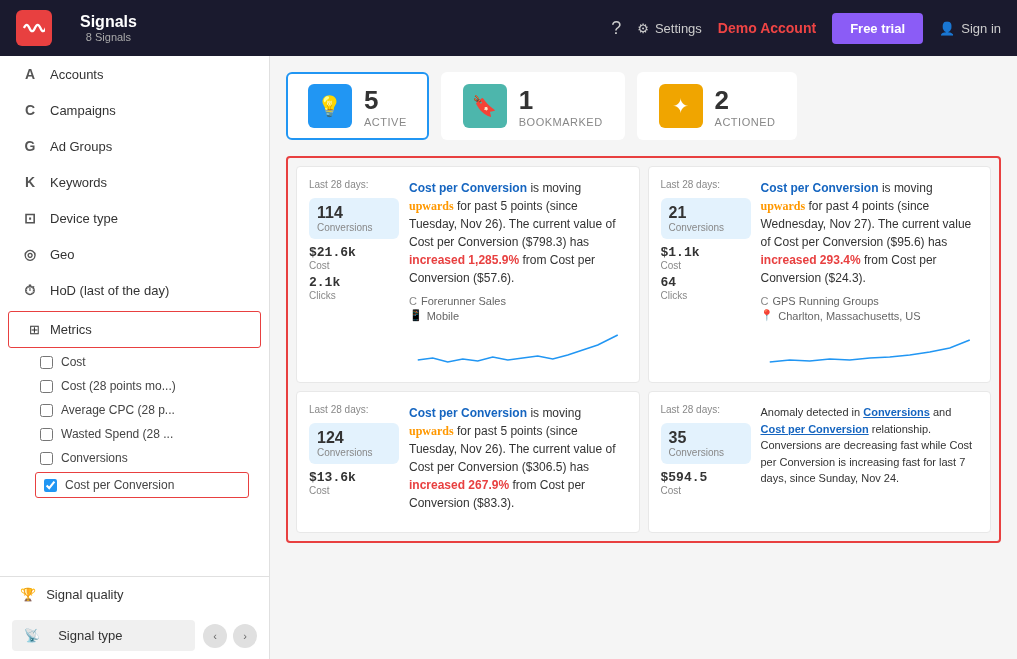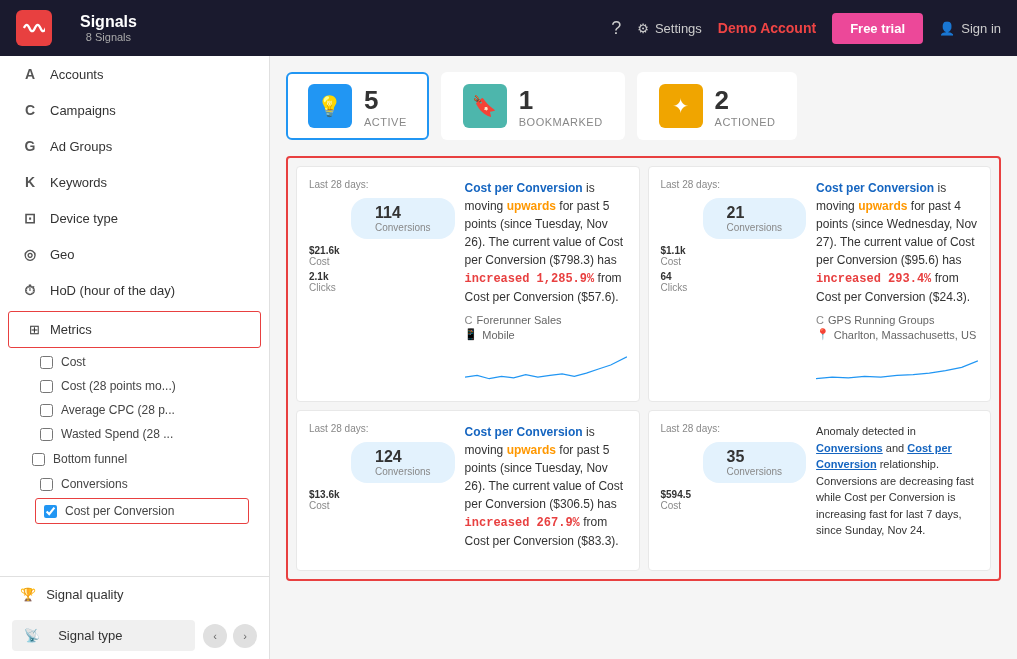--- a/index.html
+++ b/index.html
@@ -17,21 +17,21 @@
     }
     .header-left { display: flex; align-items: center; gap: 28px; }
     .signals-logo { width: 36px; height: 36px; background: #e84040; border-radius: 6px; display: flex; align-items: center; justify-content: center; }
     .signals-logo svg { width: 22px; height: 22px; fill: white; }
     .signals-text h1 { color: white; font-size: 16px; font-weight: 700; }
     .signals-text p { color: #aaa; font-size: 11px; text-align: center; }
     .header-right { display: flex; align-items: center; gap: 16px; }
     .header-icon { color: #ccc; cursor: pointer; font-size: 18px; }
     .settings-btn { display: flex; align-items: center; gap: 6px; color: #ccc; font-size: 13px; cursor: pointer; }
     .demo-account { color: #ef4444; font-weight: 600; font-size: 14px; }
-    .free-trial-btn { background: #ec4899; color: white; border: none; padding: 8px 18px; border-radius: 4px; font-weight: 600; font-size: 13px; cursor: pointer; }
+    .free-trial-btn { background: #8b5cf6; color: white; border: none; padding: 8px 18px; border-radius: 4px; font-weight: 600; font-size: 13px; cursor: pointer; }
     .signin-btn { display: flex; align-items: center; gap: 6px; color: #ccc; font-size: 13px; cursor: pointer; }
 
     
     .main-layout { display: flex; flex: 1; overflow: hidden; }
 
     
     .sidebar { width: 270px; background: white; border-right: 1px solid #e0e0e0; display: flex; flex-direction: column; flex-shrink: 0; overflow-y: auto; }
     .sidebar-nav { flex: 1; }
     .sidebar-item { display: flex; align-items: center; gap: 10px; padding: 10px 20px; cursor: pointer; color: #333; font-size: 13px; }
     .sidebar-item .item-icon { width: 20px; text-align: center; font-weight: 700; color: #555; font-size: 14px; }
@@ -69,41 +69,41 @@
     .tab-number { font-size: 26px; font-weight: 700; color: #333; }
     .tab-label { font-size: 11px; color: #888; letter-spacing: 0.5px; text-transform: uppercase; }
 
     
     .signals-grid { border: 2px solid #e84040; border-radius: 4px; padding: 8px; display: grid; grid-template-columns: 1fr 1fr; gap: 8px; }
     
     .signal-card { background: white; border-radius: 4px; padding: 12px; display: flex; gap: 10px; border: 1px solid #e8e8e8; justify-content: space-between; }
     .signal-stats { min-width: 90px; }
     .stat-label { font-size: 10px; color: #888; }
     .stat-value { font-size: 16px; font-weight: 700; color: #333; }
-    .stat-value-sm { font-size: 10px; font-weight: 600; color: #333; }
+    .stat-value-sm { font-size: 13px; font-weight: 600; color: #333; font-family: Liberation Mono, monospace; }
     .days-label { font-size: 10px; color: #888; margin-bottom: 8px; }
 
     .signal-content { flex: 1; }
     .signal-title { font-size: 12px; color: #333; line-height: 1.5; margin-bottom: 8px; }
     .signal-title a { color: #1565C0; text-decoration: none; font-weight: 600; }
-    .signal-title .upward { color: #ff9800; font-weight: 600; }
-    .signal-title .increased { color: #e84040; font-weight: 600; font-family: Liberation Mono, monospace; }
+    .signal-title .upward { color: #ff9800; font-weight: 600; font-family: Liberation Serif, serif; }
+    .signal-title .increased { color: #e84040; font-weight: 600; }
     .signal-meta { font-size: 11px; color: #666; margin-top: 4px; }
     .signal-meta-row { display: flex; align-items: center; gap: 4px; margin-top: 2px; }
     .meta-icon { font-size: 11px; color: #888; }
 
     .chart-area { height: 40px; margin-top: 8px; }
     .chart-svg { width: 100%; height: 40px; }
 
     
     .anomaly-text { font-size: 11px; color: #333; line-height: 1.5; }
     .anomaly-text a { color: #1565C0; font-weight: 600; }
     .anomaly-link-orange { color: #ff9800; font-weight: 600; }
 
-    .stat-box { background: #e3f2fd; border-radius: 16px; padding: 6px 24px; margin-bottom: 6px; margin-left: 42px; }
+    .stat-box { background: #e3f2fd; border-radius: 6px; padding: 6px 8px; margin-bottom: 6px; }
   </style>
 </head>
 <body>
 
 <div class="top-header">
   <div class="header-left">
     <div class="signals-logo">
       <svg viewBox="0 0 24 24">
         <path d="M1 12 Q4 5 7 12 Q10 19 13 12 Q16 5 19 12 Q22 19 25 12" stroke="white" stroke-width="2.5" fill="none"></path>
       </svg>
@@ -152,21 +152,21 @@
       <div class="sidebar-item">
         <span class="item-icon">⊡</span>
         <span>Device type</span>
       </div>
       <div class="sidebar-item">
         <span class="item-icon">◎</span>
         <span>Geo</span>
       </div>
       <div class="sidebar-item">
         <span class="item-icon">⏱</span>
-        <span>HoD (hour of the day)</span>
+        <span>HoD (last of the day)</span>
       </div>
 
       <div class="sidebar-item-metrics">
         <span class="item-icon">⊞</span>
         <span>Metrics</span>
       </div>
 
       <div class="checkbox-item">
         <input type="checkbox" style="">
         <span>Cost</span>
@@ -177,24 +177,20 @@
       </div>
       <div class="checkbox-item">
         <input type="checkbox" style="">
         <span>Average CPC (28 p...</span>
       </div>
       <div class="checkbox-item">
         <input type="checkbox" style="">
         <span>Wasted Spend (28 ...</span>
       </div>
 
-      <div class="bottom-funnel">
-        <input type="checkbox" style="">
-        <span>Bottom funnel</span>
-      </div>
       <div class="checkbox-item">
         <input type="checkbox" style="">
         <span>Conversions</span>
       </div>
 
       <div class="cost-per-conv-item">
         <input type="checkbox" checked="" style="">
         <span>Cost per Conversion</span>
       </div>
 

